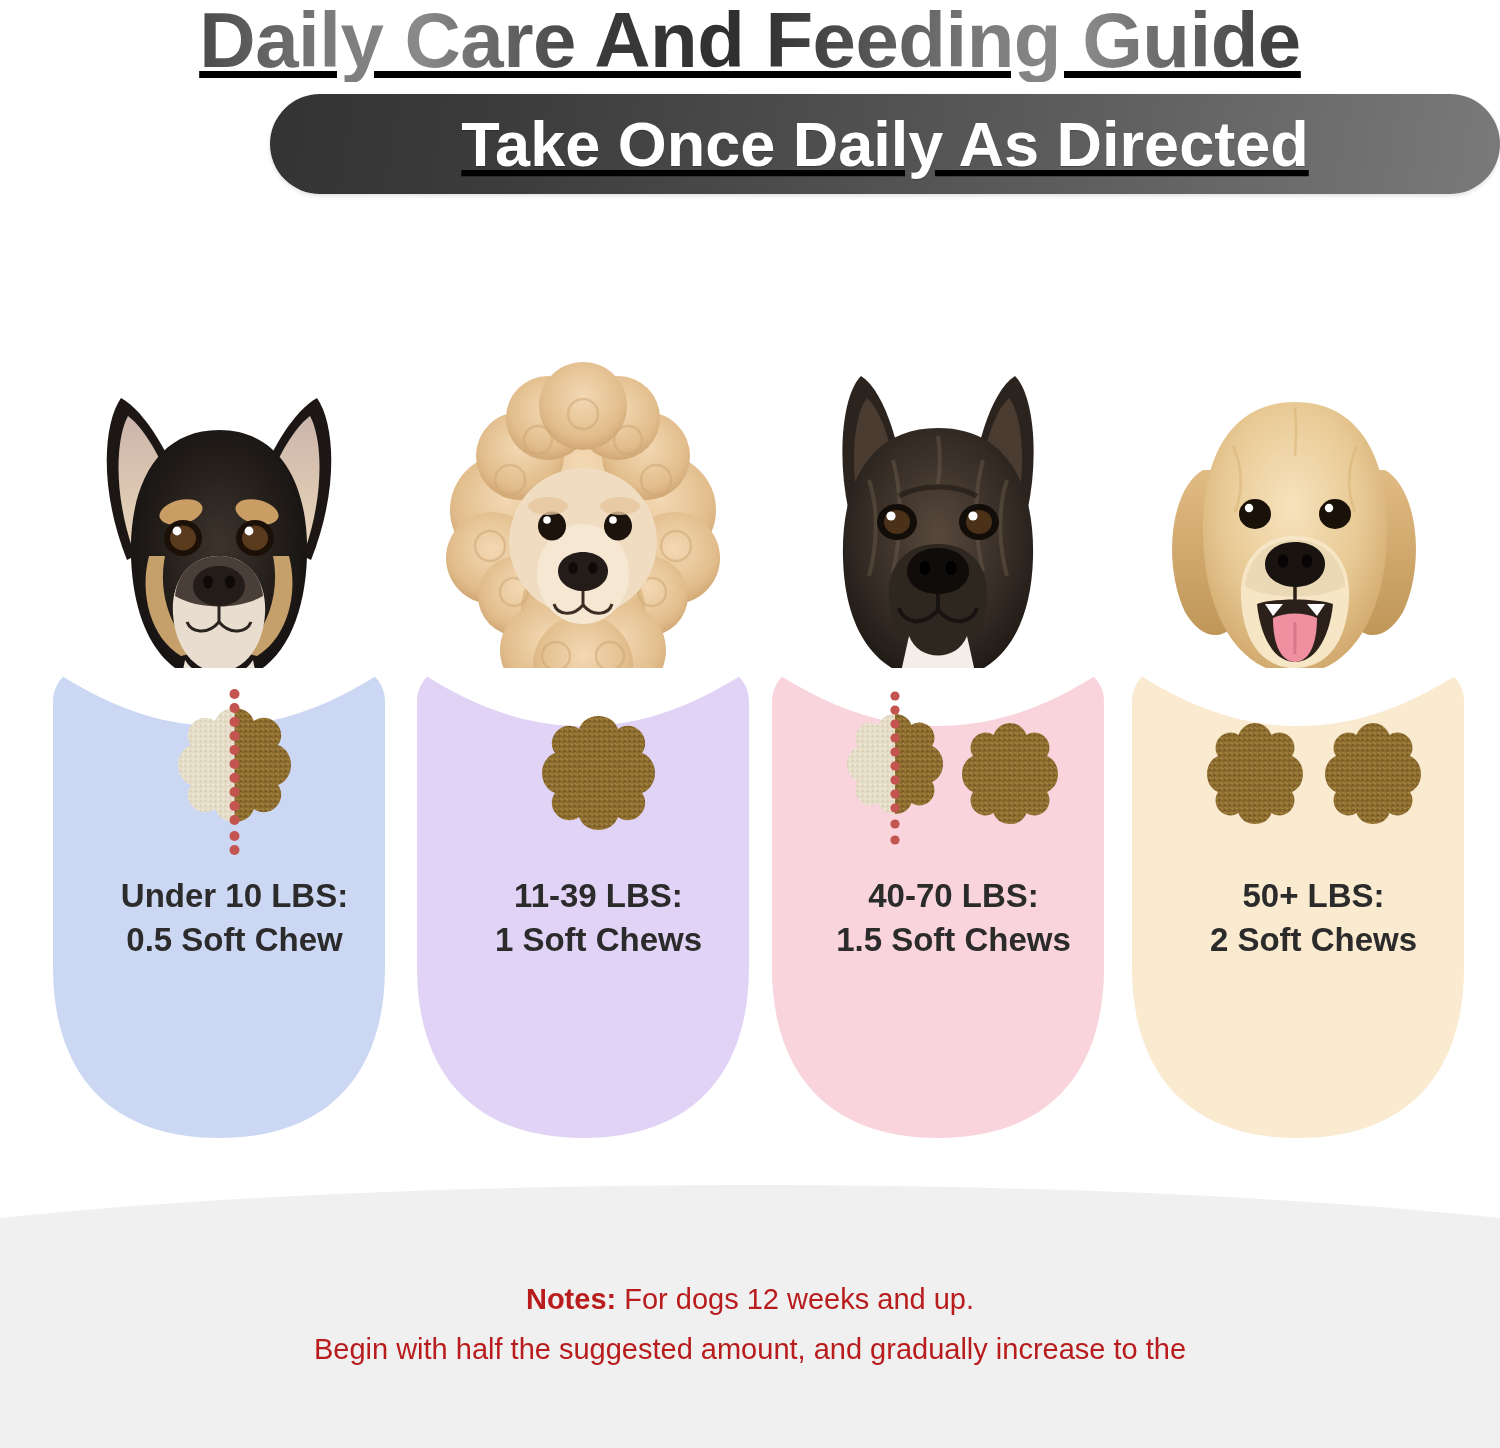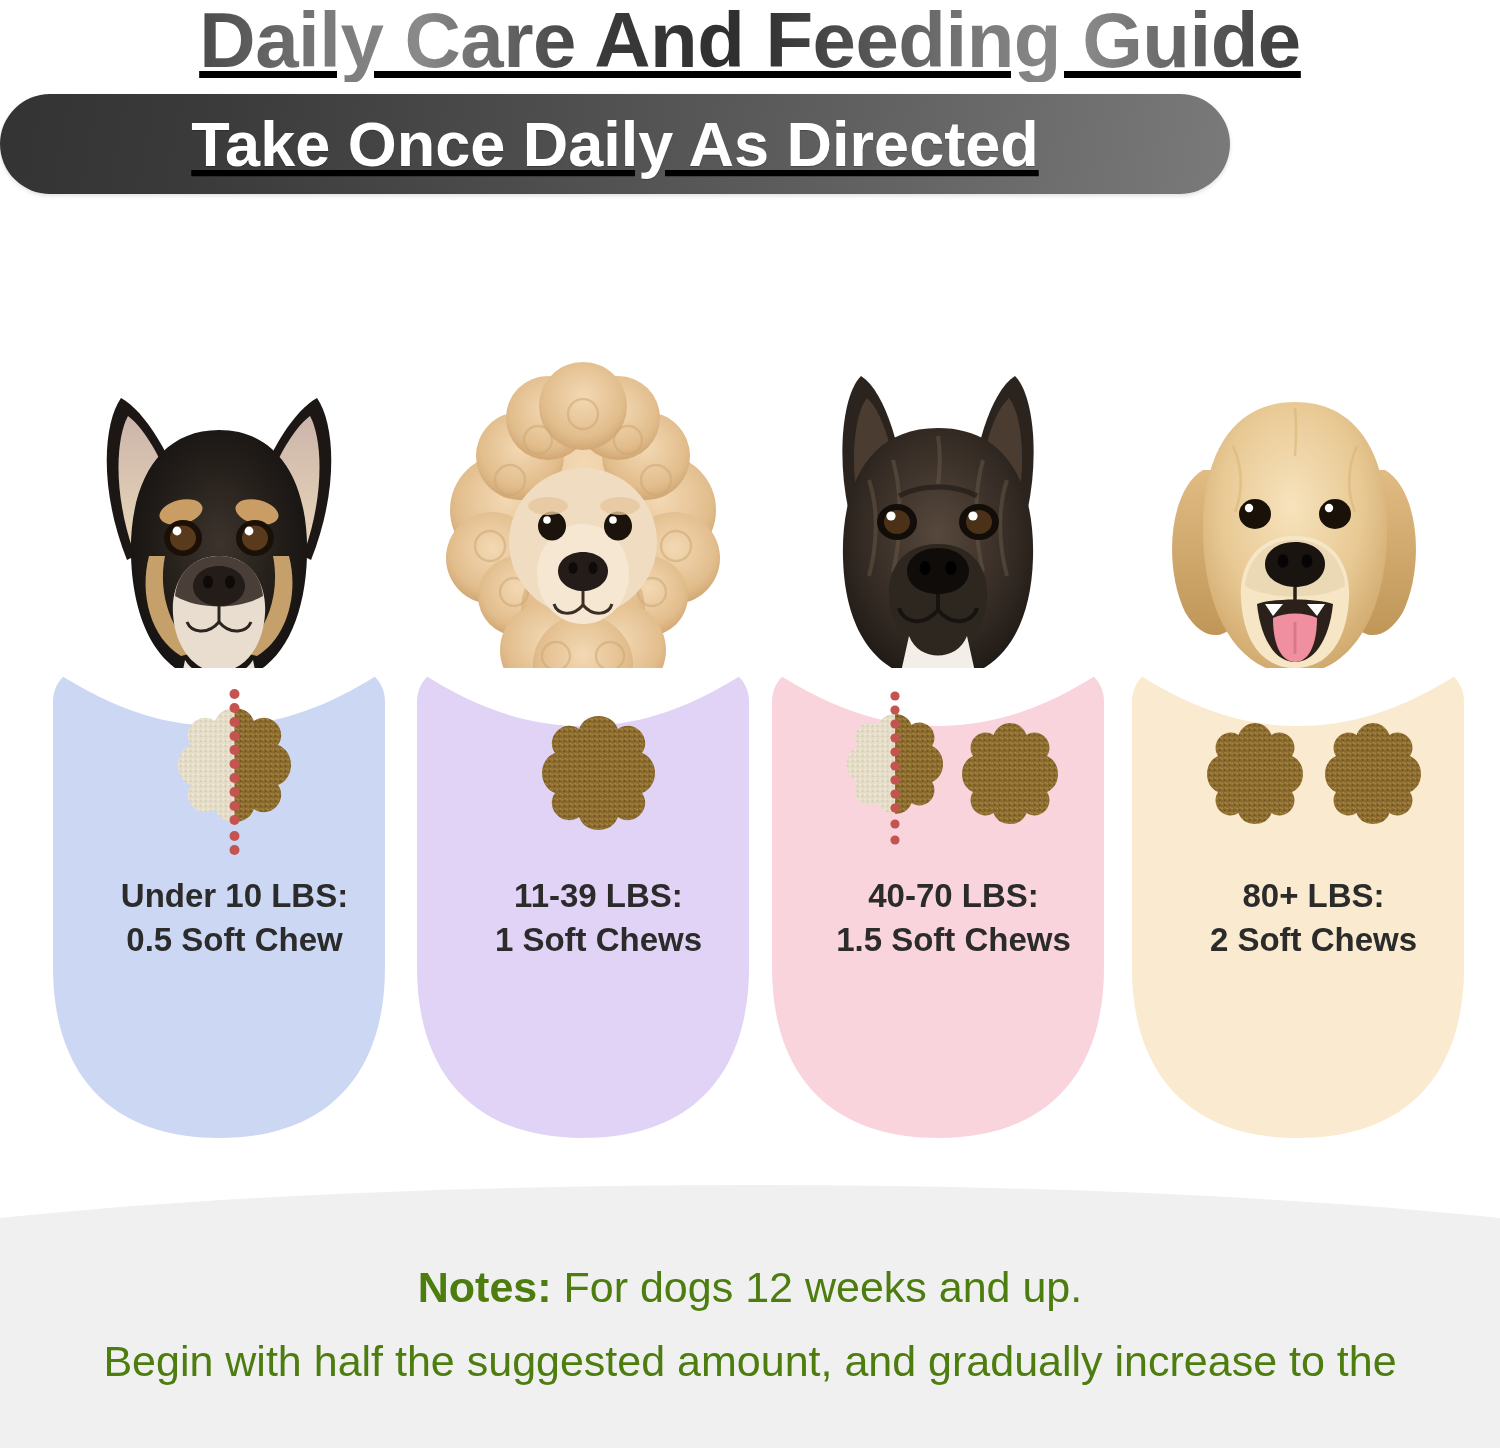--- a/index.html
+++ b/index.html
@@ -32,21 +32,21 @@
         #464646 84%, #222222 96%);
     -webkit-background-clip:text;
     background-clip:text;
     color:transparent;
     -webkit-text-fill-color:transparent;
     white-space:nowrap;
   }
 
   .banner-wrap{
     display:flex;
-    justify-content:flex-start;
+    justify-content:flex-end;
     margin-top:12px;
   }
   .banner-pill{
     width:1230px;
     height:100px;
     border-radius:52px;
     background:linear-gradient(100deg,#333333 0%,#3b3b3b 18%,#4e4e4e 45%,#616161 70%,#7a7a7a 100%);
     display:flex;
     align-items:center;
     justify-content:center;
@@ -143,22 +143,22 @@
     width:1500px;height:268px;
     z-index:2;
     display:flex;
     flex-direction:column;
     align-items:center;
     justify-content:center;
     padding-top:22px;
     box-sizing:border-box;
   }
   .notes-line{
-    font-size:43px;
-    color:#4d7c0f;
+    font-size:29px;
+    color:#b91c1c;
     line-height:1.72;
     text-align:right;
     white-space:nowrap;
   }
   .notes-label{font-weight:bold;}
 </style>
 </head>
 <body>
 
 <div class="header">
@@ -579,21 +579,21 @@
                 <circle cx="4.2" cy="0.8" r="0.7" fill="#b59350"></circle>
               </pattern>
             </defs>
             <g clip-path="url(#pawClip4b)">
               <rect x="0" y="0" width="108" height="112" fill="url(#grain4b)"></rect>
             </g>
           </svg>
         </span>
       </div>
       <div class="dose-label">
-        <span>80+ LBS:</span>
+        <span>50+ LBS:</span>
         <span class="l2">2 Soft Chews</span>
       </div>
     </div>
   </div>
 
 </div>
 
 <div class="notes-band">
   <svg viewBox="0 0 1500 268" preserveAspectRatio="none">
     <path d="M0 38 C420 -6 1080 -6 1500 38 L1500 268 L0 268 Z" fill="#f0f0f0"></path>

